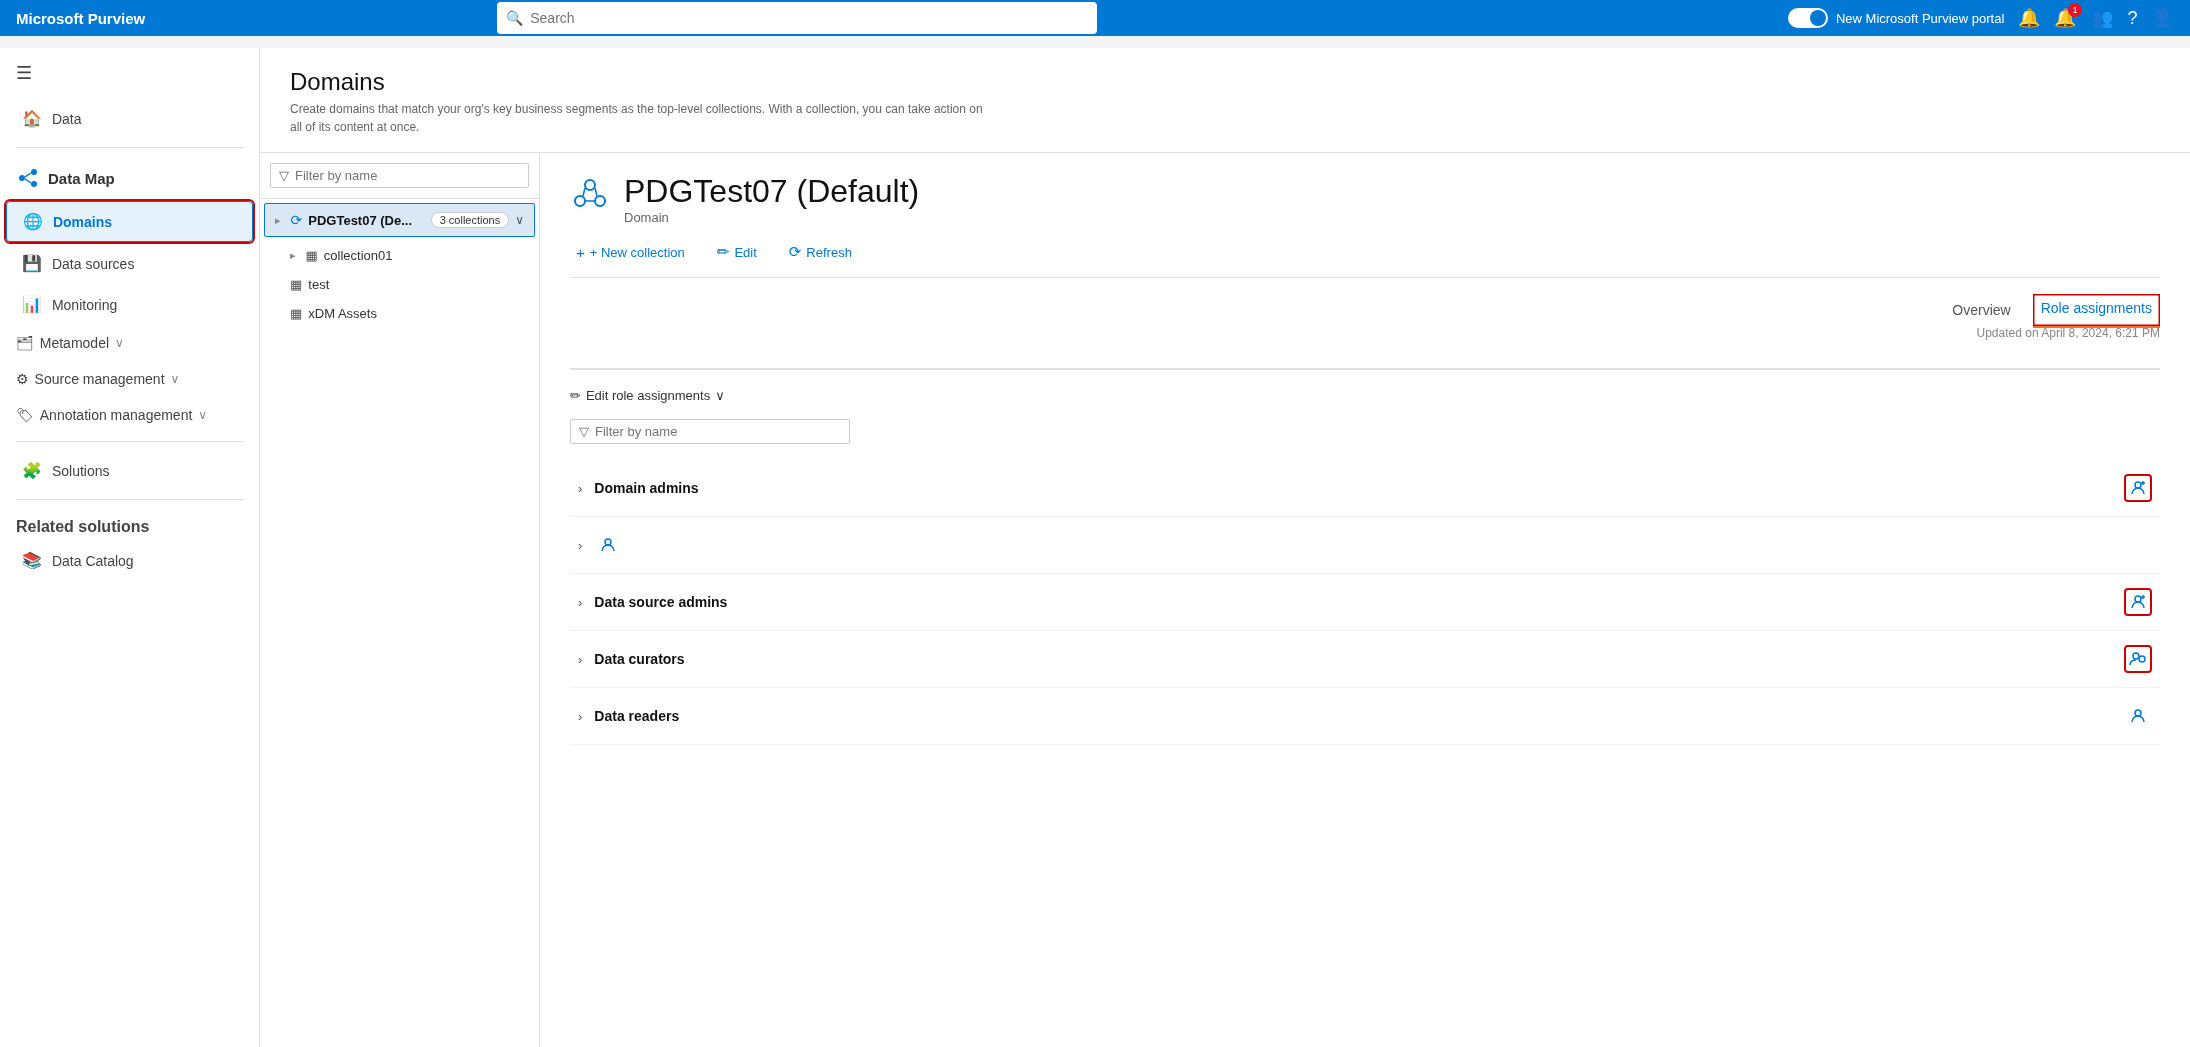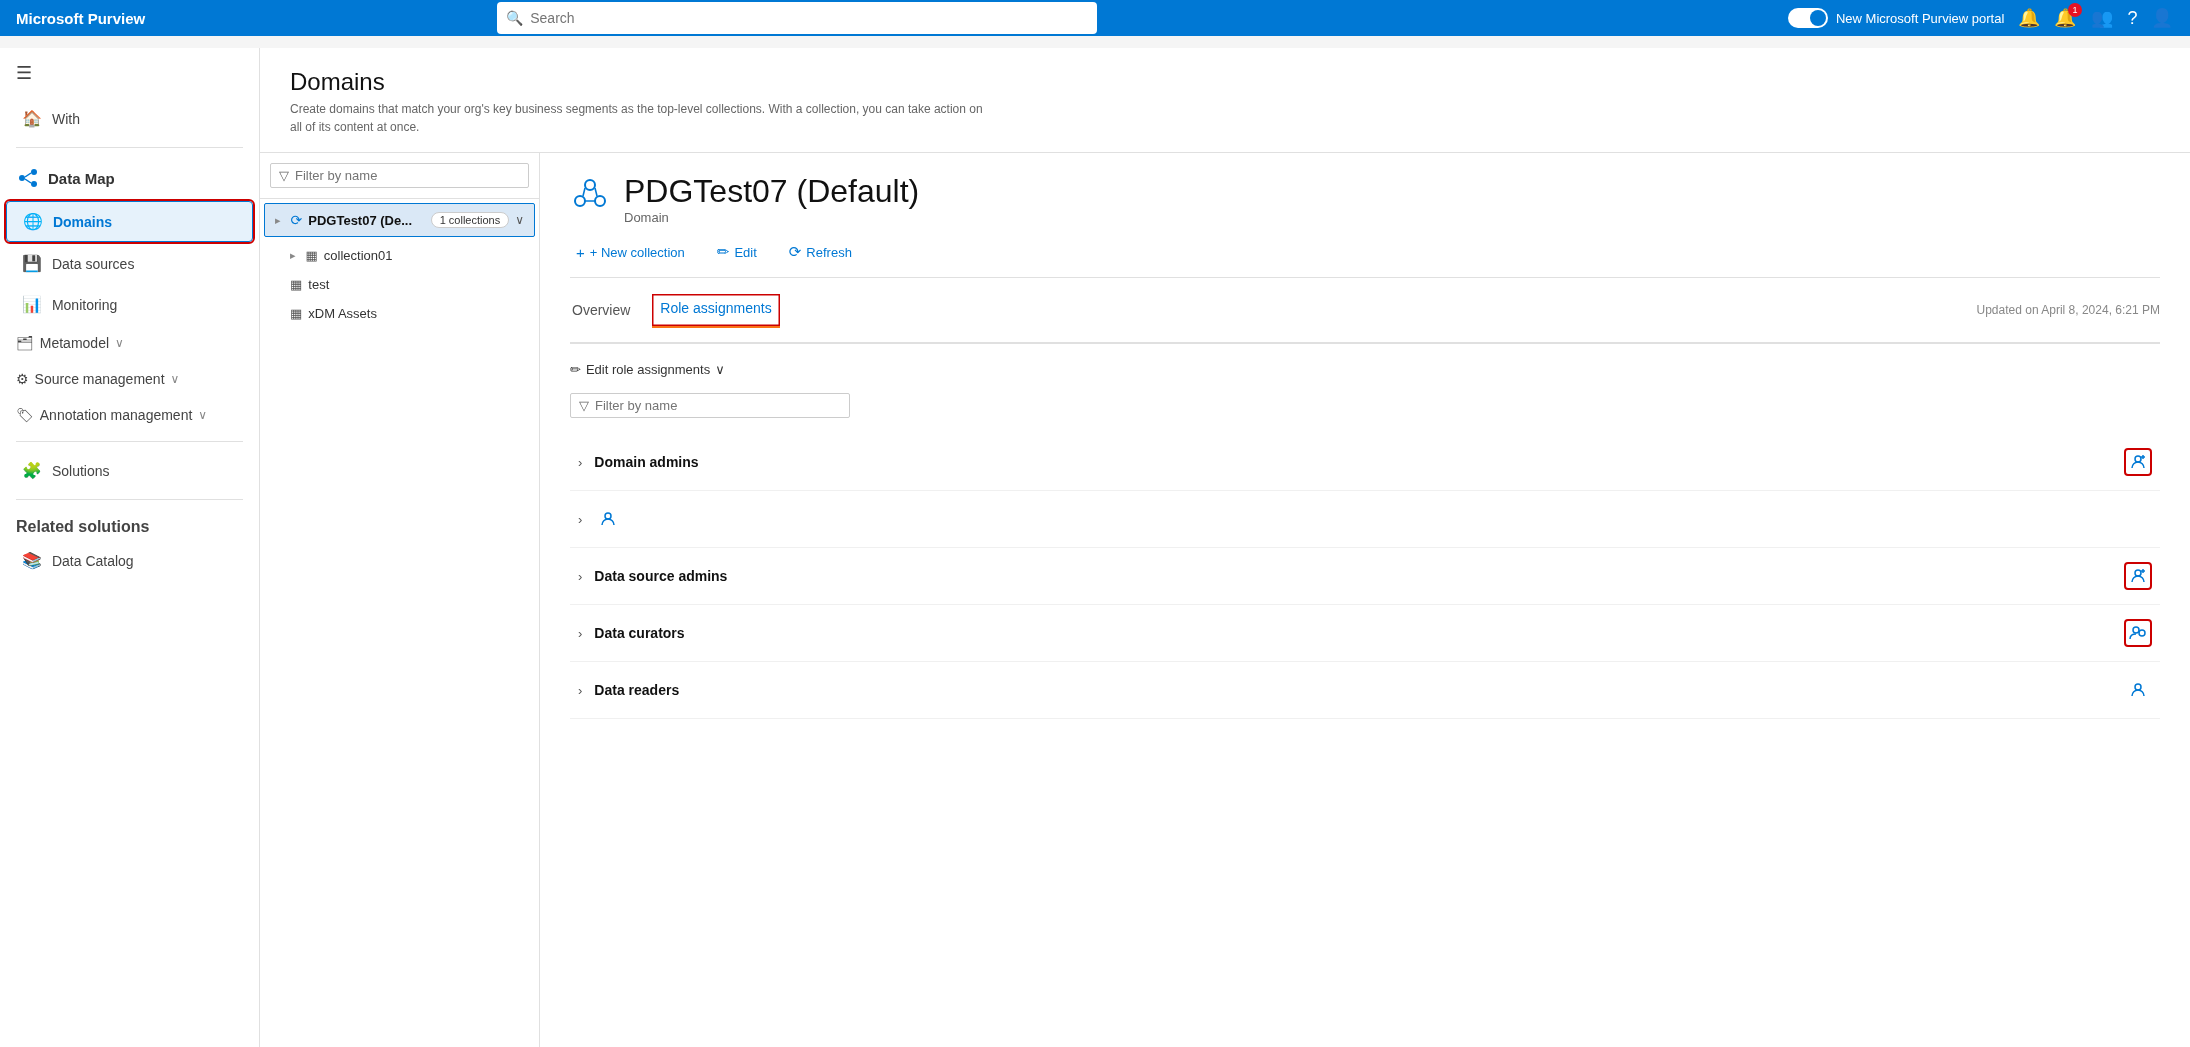--- a/index.html
+++ b/index.html
@@ -442,21 +442,21 @@
   </div>
 </nav>
 
 <div class="layout">
 
   <aside class="sidebar">
     <div class="sidebar-hamburger">☰</div>
 
     <div class="sidebar-item">
       <span class="icon">🏠</span>
-      <span>With</span>
+      <span>Data</span>
     </div>
 
     <div class="sidebar-divider"></div>
 
     <div class="data-map-header">
       <svg class="data-map-icon" viewBox="0 0 24 24" fill="none">
         <circle cx="6" cy="12" r="3" fill="#0078d4"></circle>
         <circle cx="18" cy="6" r="3" fill="#0078d4"></circle>
         <circle cx="18" cy="18" r="3" fill="#0078d4"></circle>
         <line x1="9" y1="11" x2="15" y2="7" stroke="#0078d4" stroke-width="1.5"></line>
@@ -528,21 +528,21 @@
           <div class="filter-input">
             <span class="filter-icon">▽</span>
             <input type="text" placeholder="Filter by name" style="">
           </div>
         </div>
 
         <div class="collection-item">
           <span class="sub-chevron">▸</span>
           <span class="coll-icon">⟳</span>
           <span class="coll-name">PDGTest07 (De...</span>
-          <span class="collection-badge">1 collections</span>
+          <span class="collection-badge">3 collections</span>
           <span class="collection-chevron">∨</span>
         </div>
 
         <div class="sub-collection">
           <span class="sub-chevron">▸</span>
           <span class="sub-icon">▦</span>
           <span>collection01</span>
         </div>
         <div class="sub-collection">
           <span class="sub-icon">▦</span>
@@ -581,21 +581,21 @@
           <button class="toolbar-btn">
             <span class="t-icon">✏</span>
             <span>Edit</span>
           </button>
           <button class="toolbar-btn">
             <span class="t-icon">⟳</span>
             <span>Refresh</span>
           </button>
         </div>
 
-        <div style="display:flex; align-items:flex-end; margin-bottom:16px;">
+        <div style="display:flex; align-items:flex-end; margin-bottom:28px;flex-direction:column;">
           <div class="tabs" style="flex:1; border-bottom:none; margin-bottom:0;">
             <div class="tab">
               <span>Overview</span>
             </div>
             <div class="tab active">
               <span>Role assignments</span>
             </div>
           </div>
           <div class="tab-updated" style="margin-left:auto;">Updated on April 8, 2024, 6:21 PM</div>
         </div>

